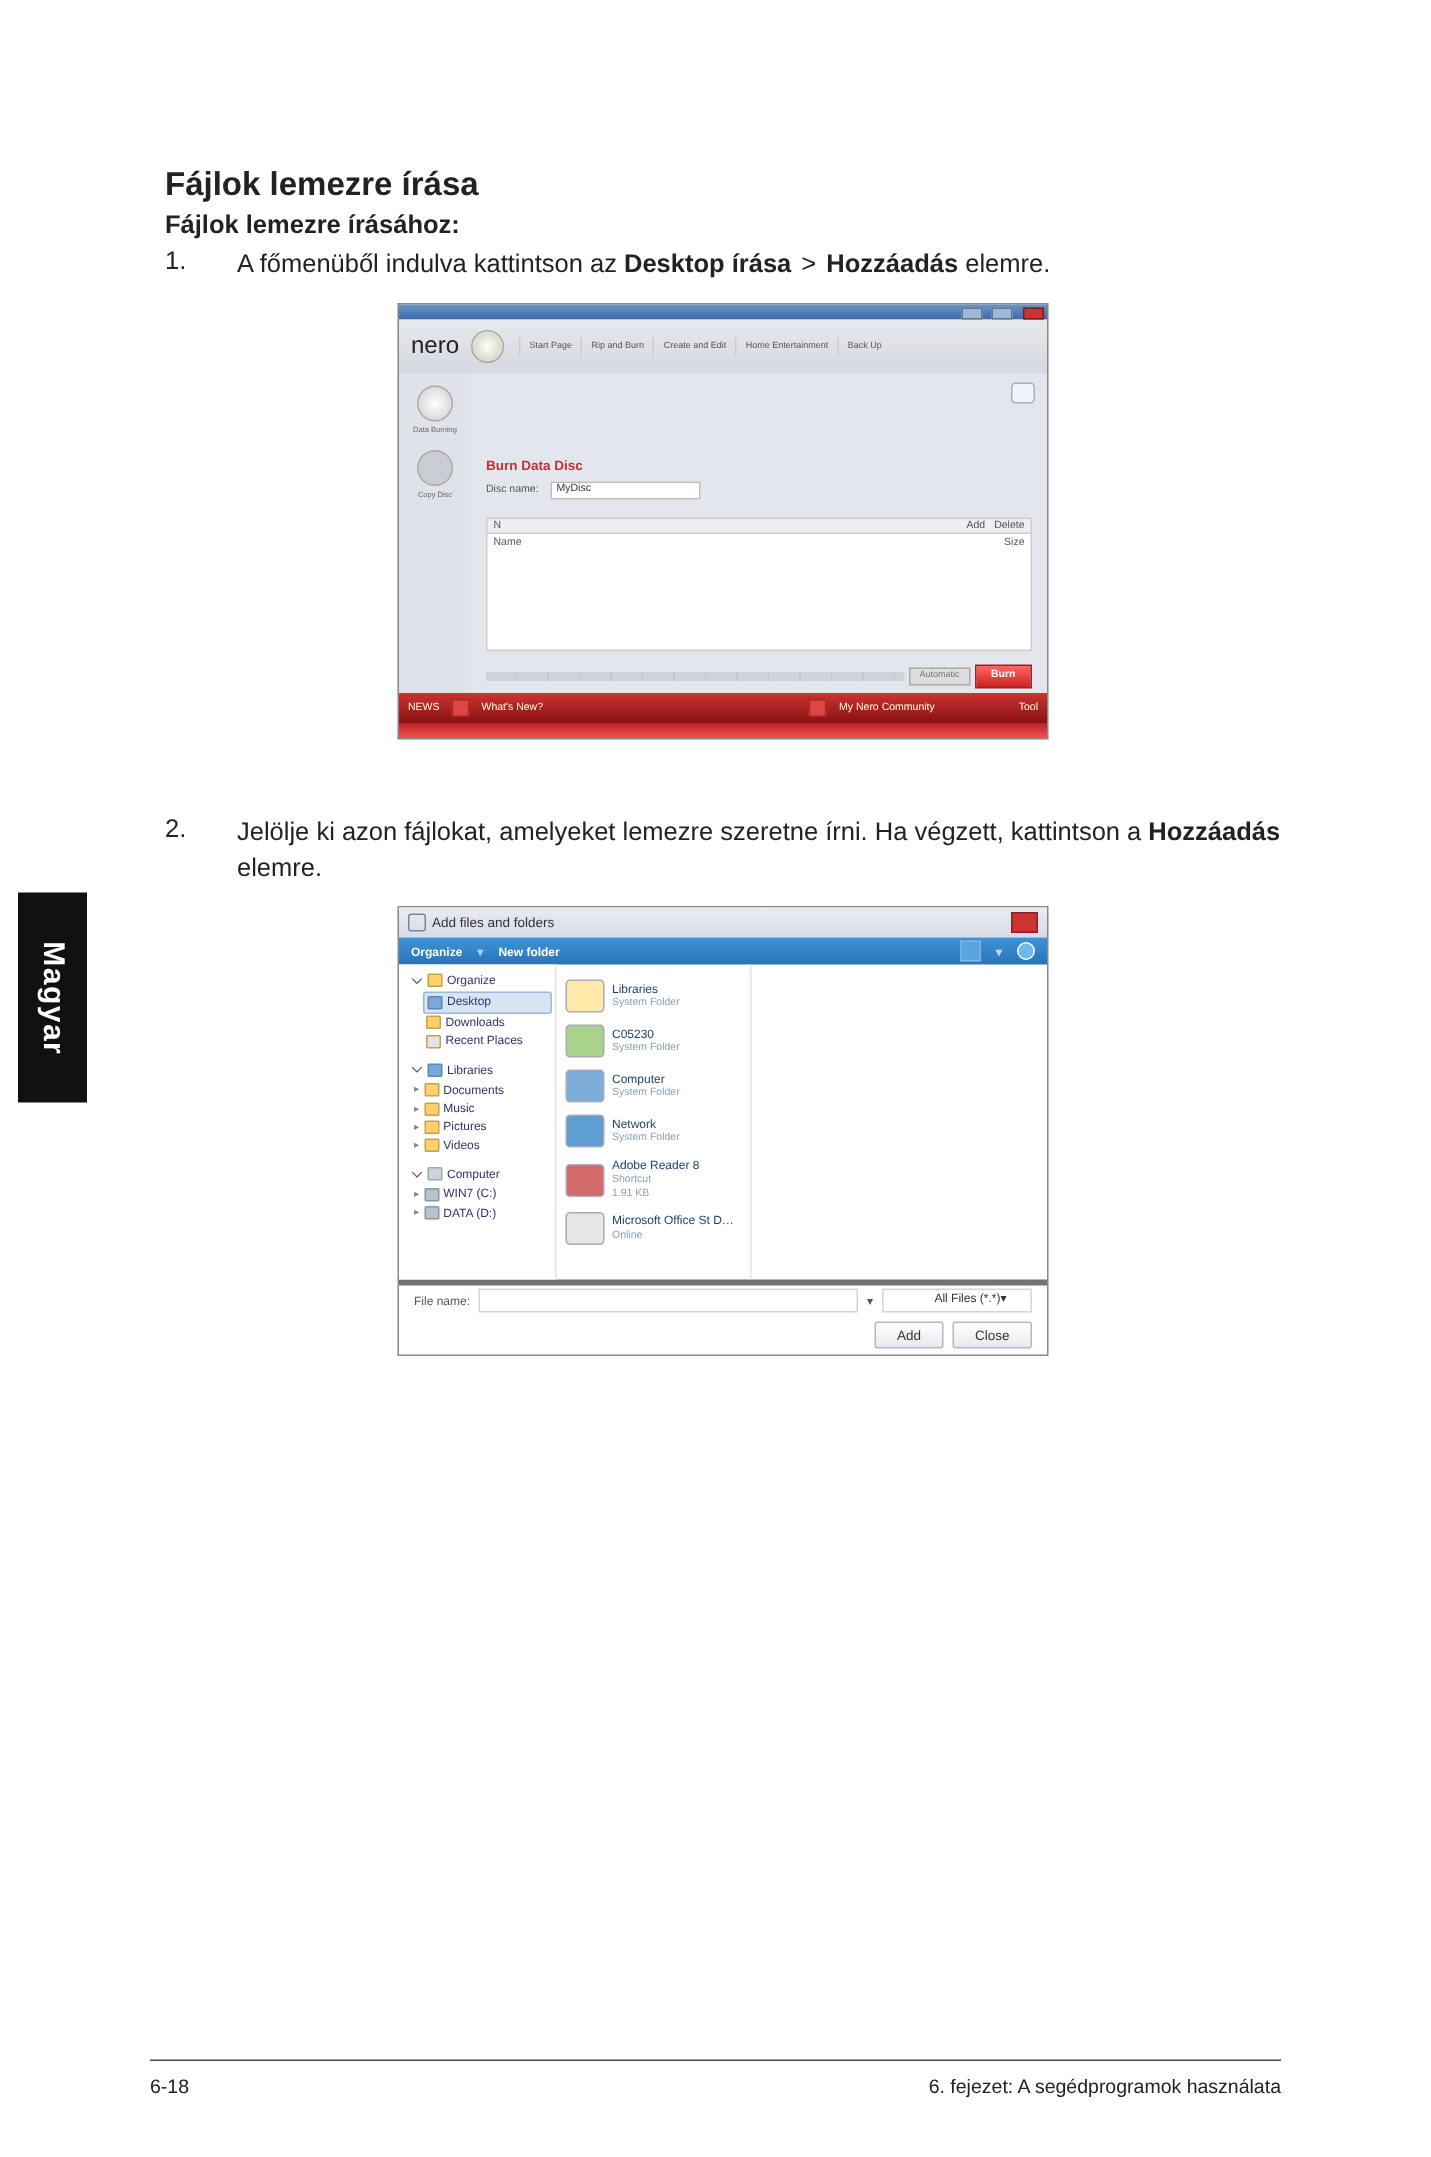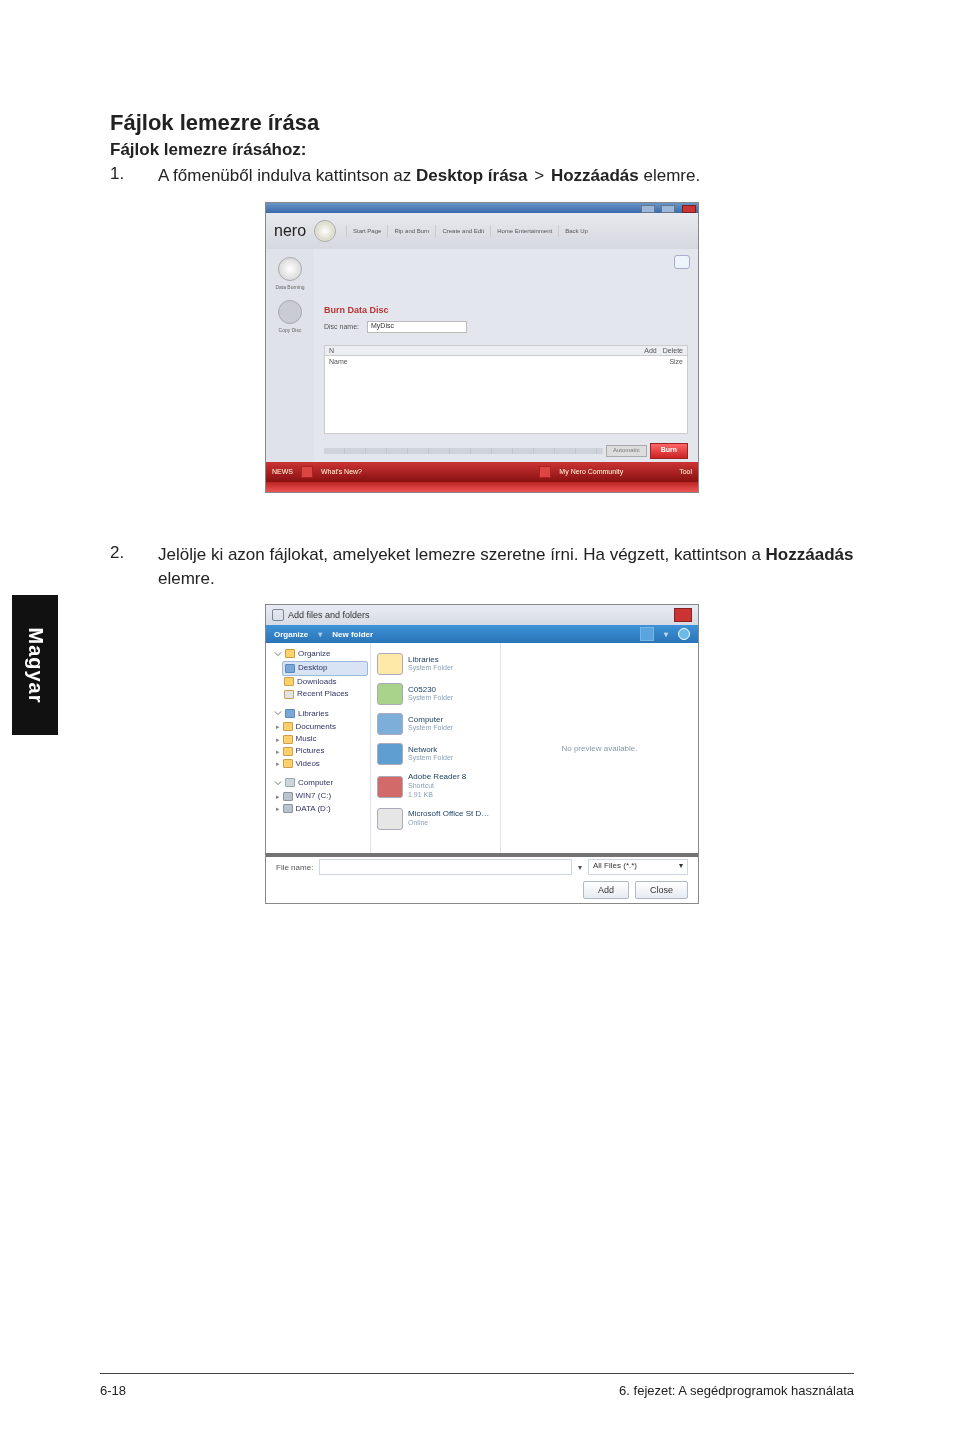--- a/index.html
+++ b/index.html
@@ -93,21 +93,21 @@
     .lico.blue{ background:#7daed9;}
     .lico.net{ background:#5e9ed0;}
     .lico.ar{ background:#d26a6a;}
     .lico.ms{ background:#e6e6e6;}
     .ltxt{ font-size:8px; color:#246; line-height:1.1;}
     .ltxt .sub{ color:#8aa1b9; font-size:7px;}
     .dlg-pv{ flex:1; display:flex; align-items:center; justify-content:center; font-size:8px; color:#8a99a9;}
     .dlg-ftr1{ height:24px; border-top:4px solid #737373; display:flex; align-items:center; padding:0 10px; gap:6px;}
     .dlg-ftr1 .fl{ font-size:8px; color:#555;}
     .dlg-ftr1 .fin{ flex:1; height:16px; border:1px solid #ccd6e6; background:#fff;}
-    .dlg-ftr1 .fsel{ width:100px; height:16px; border:1px solid #ccd6e6; background:#fff; font-size:8px; color:#333; padding:1px 4px;}
+    .dlg-ftr1 .fsel{ width:100px; height:16px; border:1px solid #ccd6e6; background:#fff; font-size:8px; color:#333; padding:1px 16px;text-align:right;}
     .dlg-ftr2{ height:26px; display:flex; align-items:center; justify-content:flex-end; padding:0 10px; gap:6px;}
     .dbtn{ height:18px; padding:0 14px; border:1px solid #b0bac6; background:linear-gradient(#fff,#e6eaf0); font-size:9px; color:#333; border-radius:2px;}
 
     
     .sidetab { position:absolute; left:12px; top:595px; width:46px; height:140px; background:#111; display:flex; align-items:center; justify-content:center;}
     .sidetab span{ color:#fff; font-weight:bold; font-size:20px; transform:rotate(90deg); letter-spacing:1px;}
 
     
     .footer-line{ position:absolute; bottom:64px; left:100px; right:100px; height:1px; background:#444;}
     .pg-left{ position:absolute; bottom:40px; left:100px; font-size:13px; color:#222;}
@@ -314,21 +314,20 @@
             </div>
           <div class="lrow">
               <span class="lico ar"></span>
               <div class="ltxt"><span>Adobe Reader 8</span><br><span class="sub">Shortcut</span><br><span class="sub">1.91 KB</span></div>
             </div>
           <div class="lrow">
               <span class="lico ms"></span>
               <div class="ltxt"><span>Microsoft Office St D…</span><br><span class="sub">Online</span></div>
             </div>
         </div>
-        <div class="dlg-pv">No preview available.</div>
       </div>
     </div>
     <div class="dlg-ftr1">
       <span class="fl">File name:</span>
       <div class="fin"></div>
       <span style="font-size:8px;color:#555;">▾</span>
       <div class="fsel"><span>All Files (*.*)</span> <span style="float:right;">▾</span></div>
     </div>
     <div class="dlg-ftr2">
       <button class="dbtn">Add</button>

